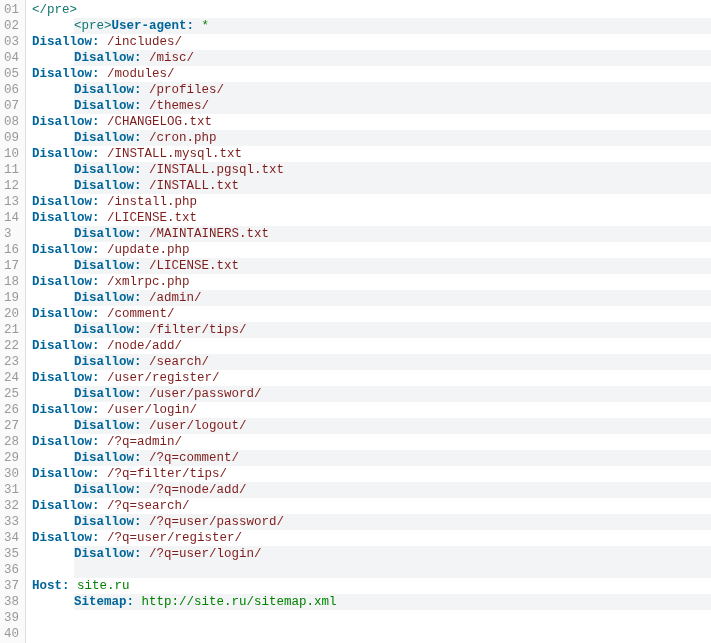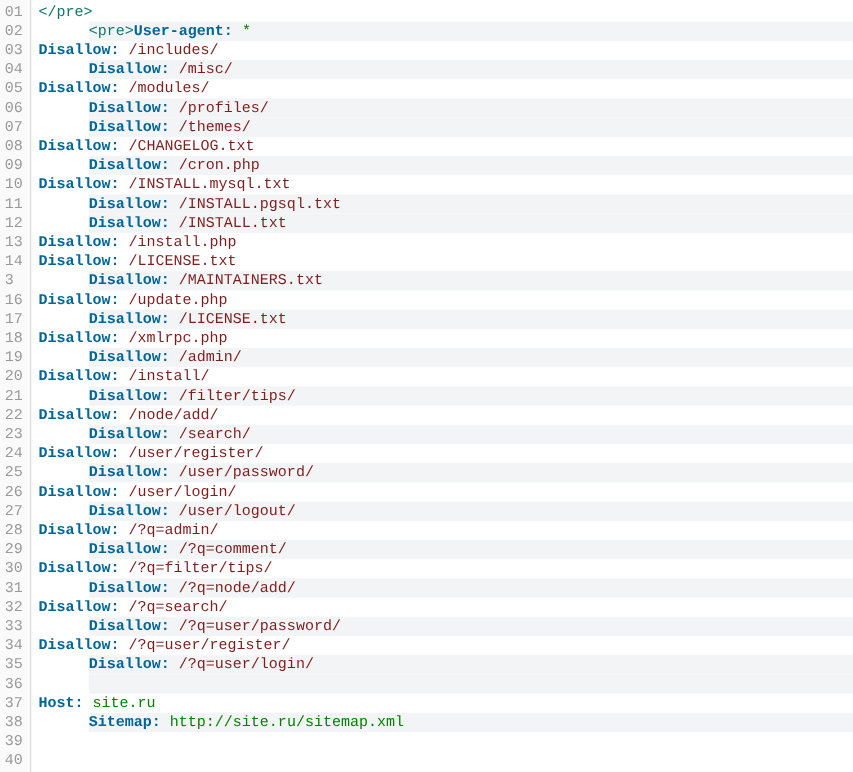--- a/index.html
+++ b/index.html
@@ -101,21 +101,21 @@
       <div class="row"><span class="tok-key">Disallow:</span><span> </span><span class="tok-dir">/INSTALL.mysql.txt</span></div>
       <div class="row alt"><span class="tok-key">Disallow:</span><span> </span><span class="tok-dir">/INSTALL.pgsql.txt</span></div>
       <div class="row alt"><span class="tok-key">Disallow:</span><span> </span><span class="tok-dir">/INSTALL.txt</span></div>
       <div class="row"><span class="tok-key">Disallow:</span><span> </span><span class="tok-dir">/install.php</span></div>
       <div class="row"><span class="tok-key">Disallow:</span><span> </span><span class="tok-dir">/LICENSE.txt</span></div>
       <div class="row alt"><span class="tok-key">Disallow:</span><span> </span><span class="tok-dir">/MAINTAINERS.txt</span></div>
       <div class="row"><span class="tok-key">Disallow:</span><span> </span><span class="tok-dir">/update.php</span></div>
       <div class="row alt"><span class="tok-key">Disallow:</span><span> </span><span class="tok-dir">/LICENSE.txt</span></div>
       <div class="row"><span class="tok-key">Disallow:</span><span> </span><span class="tok-dir">/xmlrpc.php</span></div>
       <div class="row alt"><span class="tok-key">Disallow:</span><span> </span><span class="tok-dir">/admin/</span></div>
-      <div class="row"><span class="tok-key">Disallow:</span><span> </span><span class="tok-dir">/install/</span></div>
+      <div class="row"><span class="tok-key">Disallow:</span><span> </span><span class="tok-dir">/comment/</span></div>
       <div class="row alt"><span class="tok-key">Disallow:</span><span> </span><span class="tok-dir">/filter/tips/</span></div>
       <div class="row"><span class="tok-key">Disallow:</span><span> </span><span class="tok-dir">/node/add/</span></div>
       <div class="row alt"><span class="tok-key">Disallow:</span><span> </span><span class="tok-dir">/search/</span></div>
       <div class="row"><span class="tok-key">Disallow:</span><span> </span><span class="tok-dir">/user/register/</span></div>
       <div class="row alt"><span class="tok-key">Disallow:</span><span> </span><span class="tok-dir">/user/password/</span></div>
       <div class="row"><span class="tok-key">Disallow:</span><span> </span><span class="tok-dir">/user/login/</span></div>
       <div class="row alt"><span class="tok-key">Disallow:</span><span> </span><span class="tok-dir">/user/logout/</span></div>
       <div class="row"><span class="tok-key">Disallow:</span><span> </span><span class="tok-dir">/?q=admin/</span></div>
       <div class="row alt"><span class="tok-key">Disallow:</span><span> </span><span class="tok-dir">/?q=comment/</span></div>
       <div class="row"><span class="tok-key">Disallow:</span><span> </span><span class="tok-dir">/?q=filter/tips/</span></div>

